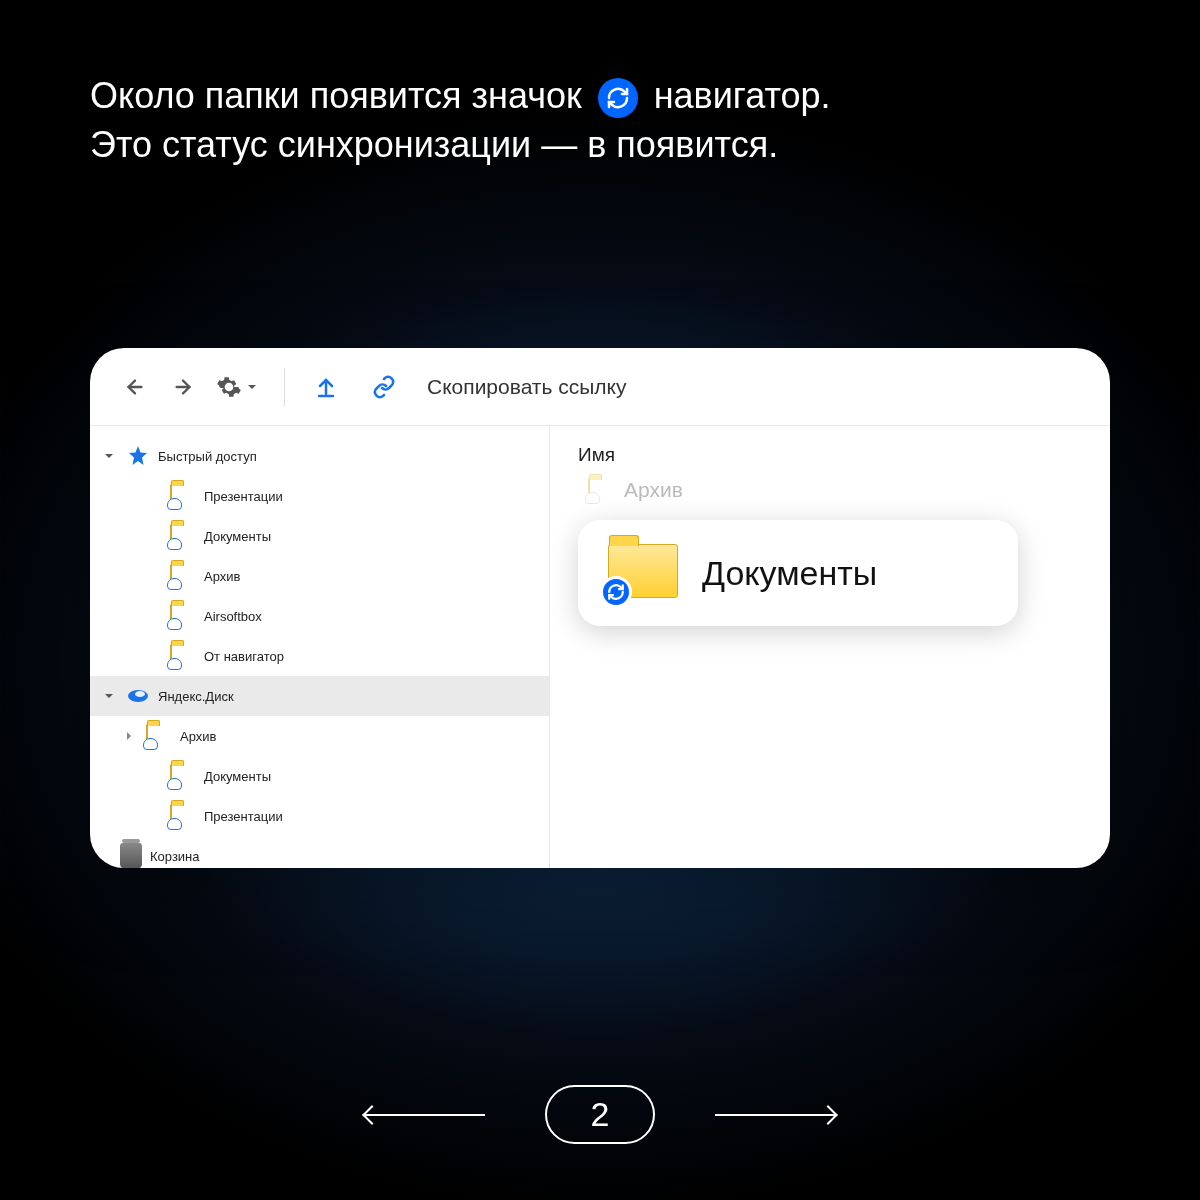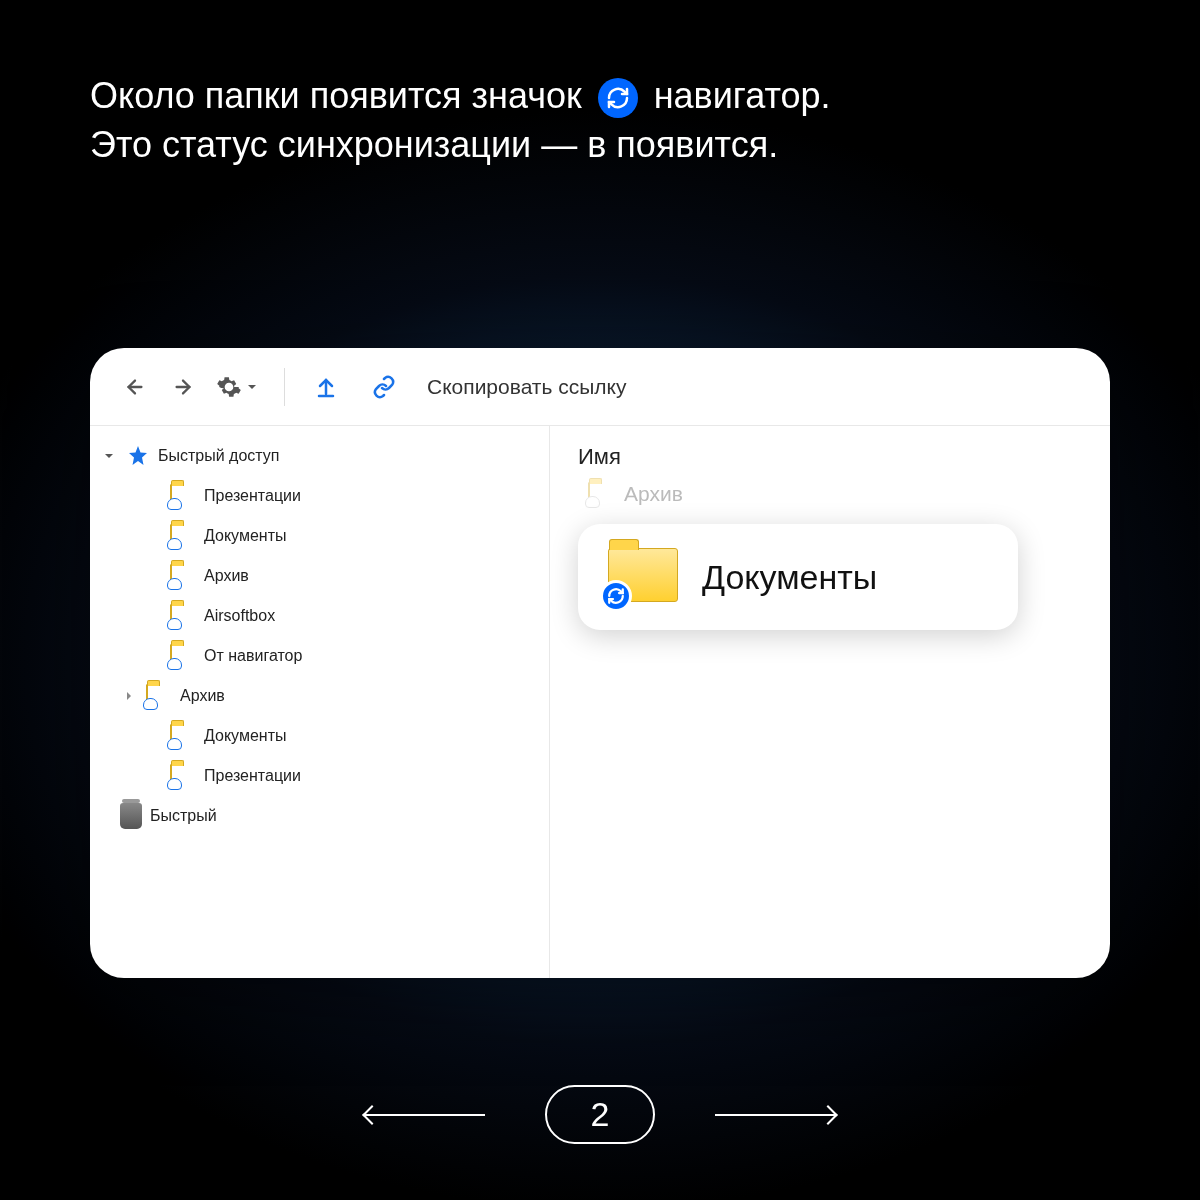--- a/index.html
+++ b/index.html
@@ -30,21 +30,21 @@
   border-radius: 50%;
   align-items: center;
   justify-content: center;
   margin: 0 6px;
 }
 .window {
   position: absolute;
   top: 348px;
   left: 90px;
   width: 1020px;
-  height: 630px;
+  height: 520px;
   background: #fff;
   border-radius: 34px;
   overflow: hidden;
   box-shadow: 0 20px 80px rgba(0,0,0,0.4);
 }
 .toolbar {
   height: 78px;
   display: flex;
   align-items: center;
   padding: 0 30px;
@@ -81,21 +81,21 @@
   margin-left: 10px;
 }
 .content {
   display: flex;
   height: calc(100% - 78px);
 }
 .sidebar {
   width: 460px;
   border-right: 1px solid #e8e8e8;
   padding-top: 10px;
-  font-size: 16px;
+  font-size: 13px;
   color: #222;
 }
 .tree-item {
   display: flex;
   align-items: center;
   height: 40px;
   padding-left: 12px;
   gap: 8px;
   cursor: pointer;
 }
@@ -169,21 +169,21 @@
   right: 2px;
   height: 4px;
   background: #999;
   border-radius: 2px;
 }
 .main-area {
   flex: 1;
   padding: 18px 28px;
 }
 .column-header {
-  font-size: 22px;
+  font-size: 19px;
   color: #222;
   margin-bottom: 12px;
 }
 .ghost-item {
   display: flex;
   align-items: center;
   gap: 10px;
   padding-left: 10px;
   color: #bbb;
   font-size: 21px;
@@ -372,20 +372,34 @@
       </div>
       <div class="tree-item level-1">
         <span class="folder-icon"><span class="folder-shape"></span><span class="cloud-overlay"></span></span>
         <span>Airsoftbox</span>
       </div>
       <div class="tree-item level-1">
         <span class="folder-icon"><span class="folder-shape"></span><span class="cloud-overlay"></span></span>
         <span>От навигатор</span>
       </div>
 
+      <div class="tree-item root selected">
+        <span class="chevron">
+          <svg width="12" height="12" viewBox="0 0 12 12">
+              <path d="M2 4l4 4 4-4" fill="#555"></path>
+            </svg>
+        </span>
+        <span class="disk-icon">
+          <svg width="24" height="24" viewBox="0 0 24 24">
+              <ellipse cx="12" cy="12" rx="10" ry="6" fill="#1a73e8"></ellipse>
+              <ellipse cx="14" cy="10" rx="5" ry="3" fill="#fff" opacity="0.9"></ellipse>
+            </svg>
+        </span>
+        <span>Яндекс.Диск</span>
+      </div>
 
       <div class="tree-item level-1 has-arrow">
         <span class="chevron">
           <svg width="12" height="12" viewBox="0 0 12 12">
               <path d="M4 2l4 4-4 4" fill="#888"></path>
             </svg>
         </span>
         <span class="folder-icon"><span class="folder-shape"></span><span class="cloud-overlay"></span></span>
         <span>Архив</span>
       </div>
@@ -393,21 +407,21 @@
         <span class="folder-icon"><span class="folder-shape"></span><span class="cloud-overlay"></span></span>
         <span>Документы</span>
       </div>
       <div class="tree-item level-1">
         <span class="folder-icon"><span class="folder-shape"></span><span class="cloud-overlay"></span></span>
         <span>Презентации</span>
       </div>
 
       <div class="tree-item root" style="padding-left:30px;">
         <span class="trash-icon"></span>
-        <span>Быстрый</span>
+        <span>Корзина</span>
       </div>
     </div>
 
     <div class="main-area">
       <div class="column-header">Имя</div>
       <div class="ghost-item">
         <span class="ghost-folder"><span class="folder-shape"></span><span class="cloud-overlay" style="border-color:#bbb;"></span></span>
         <span>Архив</span>
       </div>
       <div class="highlight-card">

